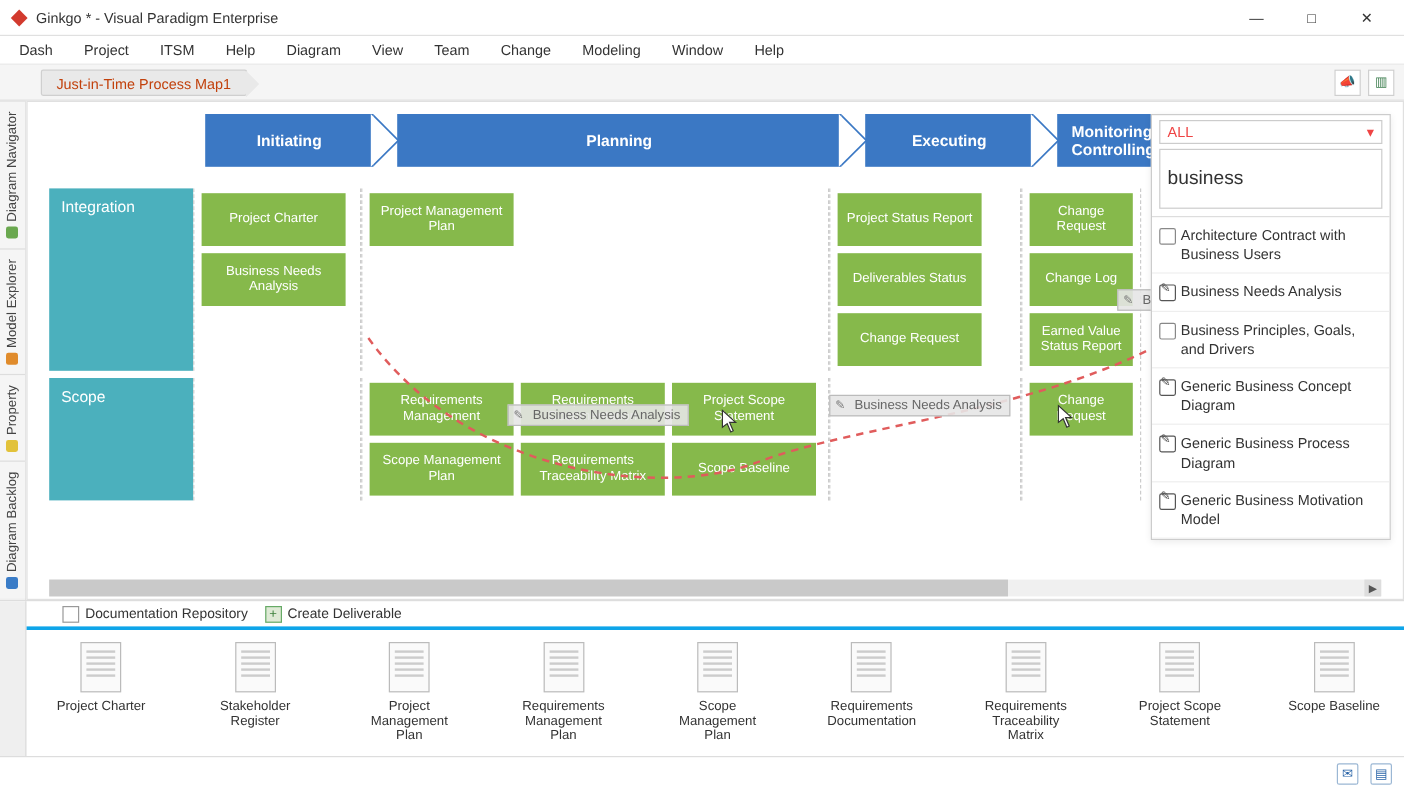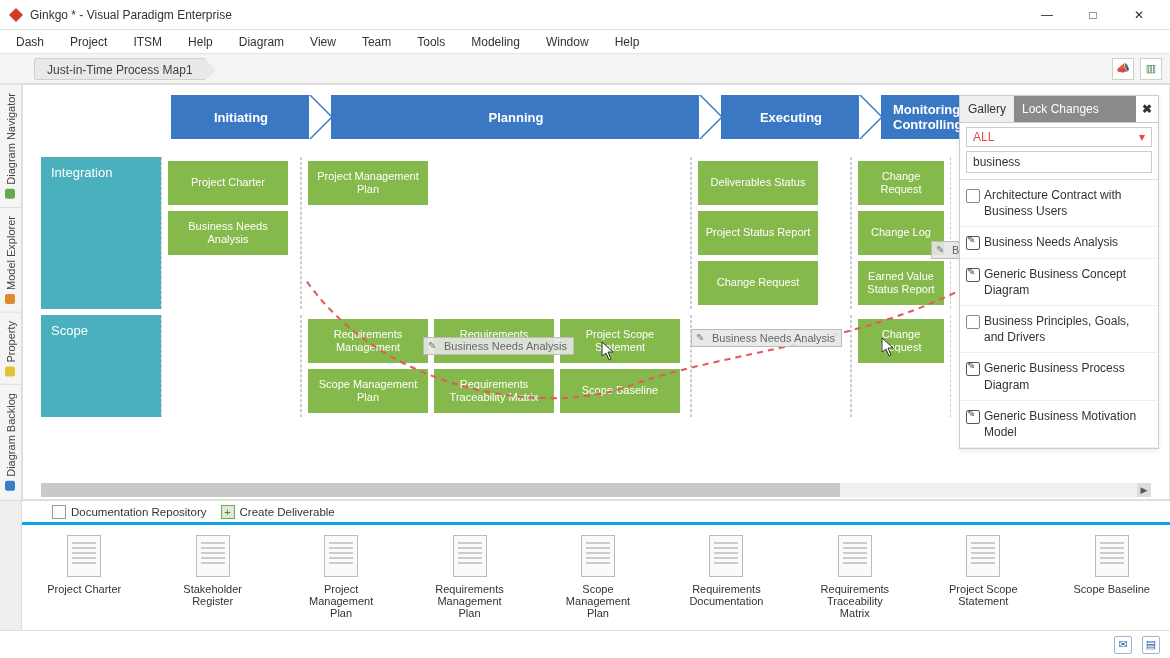--- a/index.html
+++ b/index.html
@@ -10,21 +10,21 @@
   .titlebar .app-icon { width: 16px; height: 16px; margin-right: 6px; }
   .titlebar .title { font-size: 12px; color: #333; flex: 1; }
   .titlebar .winbtn { width: 46px; height: 30px; display: flex; align-items: center; justify-content: center; font-size: 12px; color: #333; }
 
   
   .menubar { height: 24px; display: flex; align-items: center; padding: 0 16px; gap: 26px; font-size: 12px; color: #333; border-bottom: 1px solid #e5e5e5; }
   .menubar span { cursor: default; }
 
   
   .tabstrip { height: 30px; display: flex; align-items: center; padding: 0 8px 0 34px; background: #f5f5f5; border-bottom: 1px solid #dcdcdc; }
-  .tab { height: 22px; line-height: 22px; padding: 0 12px; background: #e9e9e9; color: #404040; font-size: 12px; border: 1px solid #cfcfcf; border-radius: 2px; position: relative; }
+  .tab { height: 22px; line-height: 22px; padding: 0 12px; background: #e9e9e9; color: #c2410c; font-size: 12px; border: 1px solid #cfcfcf; border-radius: 2px; position: relative; }
   .tab::after { content:""; position:absolute; right:-11px; top:0; width:0; height:0;
     border-top:11px solid transparent; border-bottom:11px solid transparent; border-left:11px solid #e9e9e9; }
   .tabstrip .spacer { flex:1; }
   .tabstrip .tbtn { width:22px; height:22px; border:1px solid #cfcfcf; background:#fff; margin-left:6px; display:flex; align-items:center; justify-content:center; font-size:11px; color:#3a7c4c; }
 
   
   .workspace { position: relative; height: calc(658px - 30px - 24px - 30px - 130px - 28px); display:flex; }
   .sidetabs { width: 22px; background:#efefef; border-right:1px solid #ddd; display:flex; flex-direction:column; position:absolute; left:0; top:0; bottom:0; }
   .sidetab { writing-mode: vertical-rl; transform: rotate(180deg); font-size:11px; color:#444; padding:8px 2px; border-bottom:1px solid #ddd; background:#f5f5f5; display:flex; align-items:center; gap:4px; }
   .sidetab .dot { width:10px; height:10px; display:inline-block; border-radius:2px; }
@@ -39,21 +39,21 @@
   
   .gallery { position:absolute; right:10px; top:10px; width:200px; background:#fff; border:1px solid #ccc; box-shadow:0 2px 6px rgba(0,0,0,.08); font-size:12px; z-index:5; }
   .gallery-header { display:flex; border-bottom:1px solid #ccc; }
   .gallery-header .gtab { padding:6px 8px; font-size:12px; white-space:nowrap; }
   .gallery-header .gtab.active { color:#333; background:#efefef; }
   .gallery-header .gtab.lock { background:#8a8a8a; color:#fff; flex:1; }
   .gallery-header .close { width:22px; text-align:center; line-height:26px; font-weight:bold; color:#333; }
   .gallery-select { padding:4px 6px; }
   .gallery-select .sel { border:1px solid #ccc; color:#ef4444; padding:2px 6px; font-size:12px; display:flex; justify-content:space-between; }
   .gallery-filter { padding:0 6px 6px 6px; border-bottom:1px solid #ddd; }
-  .gallery-filter input { width:100%; border:1px solid #ccc; padding:3px 6px; font-size:12px; color:#333; }
+  .gallery-filter input { width:100%; border:1px solid #ccc; padding:15px 6px; font-size:16px; color:#333; }
   .gallery-list { max-height:300px; overflow:auto; }
   .gallery-item { padding:7px 8px 7px 24px; position:relative; color:#333; border-bottom:1px solid #eee; line-height:1.35; }
   .gallery-item::before { content:""; position:absolute; left:6px; top:9px; width:12px; height:12px; border:1px solid #888; border-radius:2px; background:#fff; }
   .gallery-item.edit::before { background:#fff; border:1px solid #555; }
   .gallery-item.edit::after { content:"✎"; position:absolute; left:7px; top:6px; font-size:10px; color:#444; }
 
   
   .phases { display:flex; height:44px; margin-left:130px; }
   .phase { position:relative; background:#3b78c4; color:#fff; font-size:13px; font-weight:600; display:flex; align-items:center; justify-content:center; padding:0 12px; margin-right:20px; }
   .phase::before { content:""; position:absolute; left:-22px; top:0; border-top:22px solid transparent; border-bottom:22px solid transparent; border-left:22px solid #fff; }
@@ -117,21 +117,21 @@
 </div>
 
 <div class="menubar">
   <span>Dash</span>
   <span>Project</span>
   <span>ITSM</span>
   <span>Help</span>
   <span>Diagram</span>
   <span>View</span>
   <span>Team</span>
-  <span>Tools</span>
+  <span>Change</span>
   <span>Modeling</span>
   <span>Window</span>
   <span>Help</span>
 </div>
 
 <div class="tabstrip">
   <div class="tab"><span>Just-in-Time Process Map1</span></div>
   <div class="spacer"></div>
   <div class="tbtn">📣</div>
   <div class="tbtn">▥</div>
@@ -178,22 +178,22 @@
                   <div class="box">Business Needs Analysis</div>
                 </div>
               </div>
               <div class="col">
                 <div class="cells">
                   <div class="box">Project Management Plan</div>
                 </div>
               </div>
               <div class="col">
                 <div class="cells">
+                  <div class="box">Project Status Report</div>
                   <div class="box">Deliverables Status</div>
-                  <div class="box">Project Status Report</div>
                   <div class="box">Change Request</div>
                 </div>
               </div>
               <div class="col">
                 <div class="cells">
                   <div class="box narrow">Change Request</div>
                   <div class="box narrow">Change Log</div>
                   <div class="box narrow">Earned Value Status Report</div>
                 </div>
               </div>
@@ -242,39 +242,34 @@
         <div class="cursor" style="left: 858px; top: 252px;"><svg viewBox="0 0 14 20">
             <path d="M1 1 L1 15 L5 12 L8 19 L10 18 L7 11 L12 11 Z" fill="#fff" stroke="#333" stroke-width="1"></path>
           </svg></div>
         <div class="ghost" style="left: 908px; top: 156px;">Business Needs Analysis</div>
         <div class="cursor" style="left: 1072px; top: 166px;"><svg viewBox="0 0 14 20">
             <path d="M1 1 L1 15 L5 12 L8 19 L10 18 L7 11 L12 11 Z" fill="#fff" stroke="#333" stroke-width="1"></path>
           </svg></div>
       </div>
 
     <div class="gallery">
-      <div class="gallery-header">
-        <div class="gtab active">Gallery</div>
-        <div class="gtab lock">Lock Changes</div>
-        <div class="close">✖</div>
-      </div>
       <div class="gallery-select">
         <div class="sel">
           <span>ALL</span>
           <span>▾</span>
         </div>
       </div>
       <div class="gallery-filter">
         <input type="text" value="business" style="">
       </div>
       <div class="gallery-list" id="gallery-list">
           <div class="gallery-item">Architecture Contract with Business Users</div>
           <div class="gallery-item edit">Business Needs Analysis</div>
+          <div class="gallery-item">Business Principles, Goals, and Drivers</div>
           <div class="gallery-item edit">Generic Business Concept Diagram</div>
-          <div class="gallery-item">Business Principles, Goals, and Drivers</div>
           <div class="gallery-item edit">Generic Business Process Diagram</div>
           <div class="gallery-item edit">Generic Business Motivation Model</div>
         </div>
     </div>
 
     <div class="hscroll">
       <div class="thumb"></div>
       <div class="arrow right">▶</div>
     </div>
   </div>

